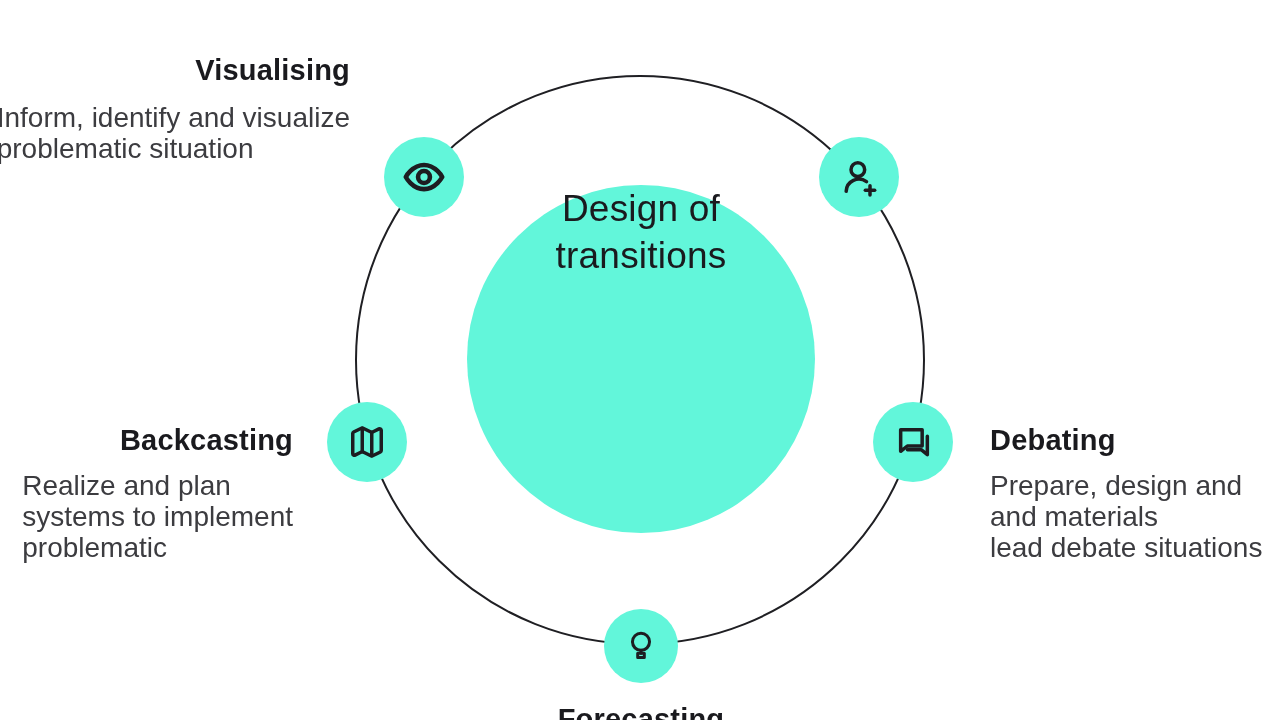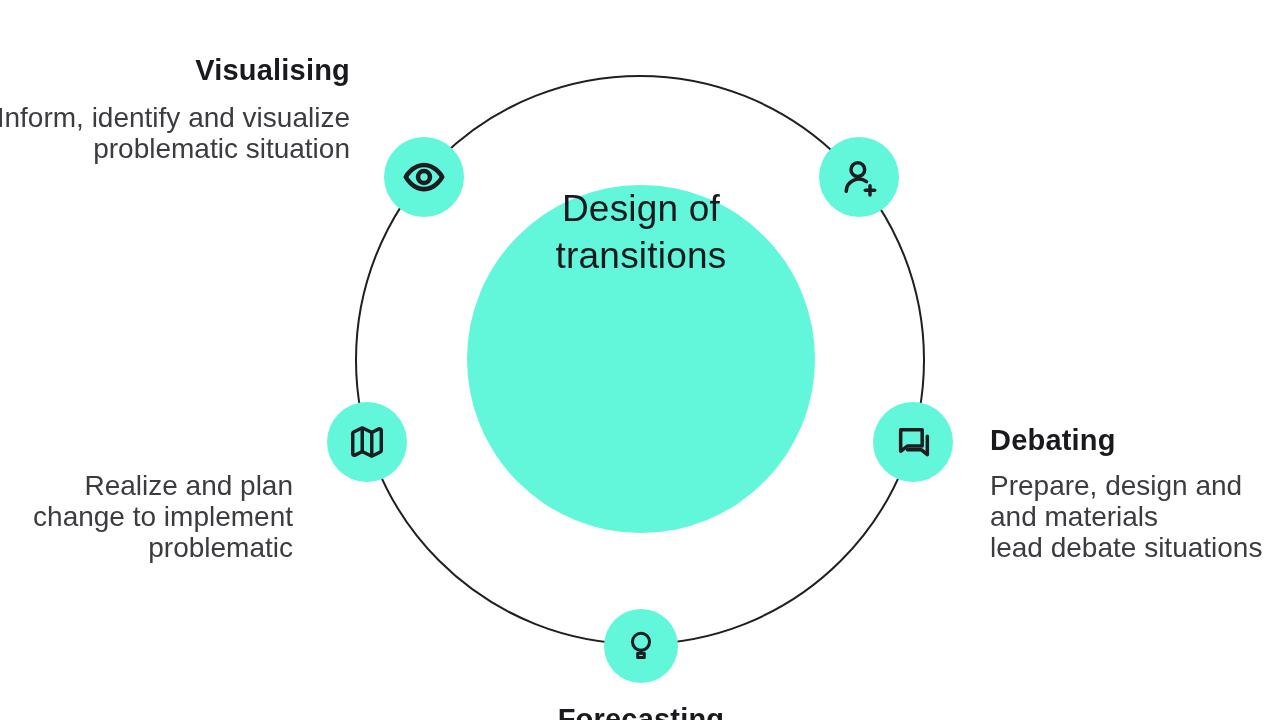--- a/index.html
+++ b/index.html
@@ -67,21 +67,21 @@
   }
   .body-text {
     position: absolute;
     font-size: 28px;
     font-weight: 400;
     line-height: 31px;
     color: var(--body, #3c3c40);
     white-space: nowrap;
     z-index: 4;
   }
-  .align-right { text-align: right; }
+  .align-right { text-align: left; }
   .align-left  { text-align: left; }
   .align-center { text-align: center; }
   .heading-visualising { top: 53px;  right: 930px; }
   .body-visualising    { top: 102px; right: 930px; }
   .heading-engaging    { top: 53px;  left: 933px; }
   .body-engaging       { top: 102px; left: 933px; }
   .heading-backcasting { top: 423px; right: 987px; }
   .body-backcasting    { top: 470px; right: 987px; }
   .heading-debating    { top: 423px; left: 990px; }
   .body-debating       { top: 470px; left: 990px; }
@@ -125,23 +125,24 @@
 
   <div class="node node-backcasting">
     <span>
       <svg width="38" height="38" viewBox="0 0 24 24" fill="none" stroke="currentColor" stroke-width="2.2" stroke-linecap="round" stroke-linejoin="round">
         <path d="M14.1 5.55a2 2 0 0 0 1.8 0l3.65-1.83A1 1 0 0 1 21 4.62v12.76a1 1 0 0 1-.55.9l-4.55 2.27a2 2 0 0 1-1.8 0l-4.2-2.1a2 2 0 0 0-1.8 0l-3.65 1.83A1 1 0 0 1 3 19.38V6.62a1 1 0 0 1 .55-.9L8.1 3.45a2 2 0 0 1 1.8 0Z"></path>
         <path d="M15 5.76v15"></path>
         <path d="M9 3.24v15"></path>
       </svg>
     </span>
   </div>
+  <div class="heading heading-backcasting align-right">Backcasting</div>
   <div class="body-text body-backcasting align-right">
     <div>Realize and plan</div>
-    <div>change to implement</div>
+    <div>systems to implement</div>
     <div>problematic</div>
   </div>
 
   <div class="node node-debating">
     <span>
       <svg width="40" height="40" viewBox="0 0 24 24" fill="none" stroke="currentColor" stroke-width="2.1" stroke-linecap="round" stroke-linejoin="round">
         <path d="M17.5 4.7H4.6v12.9l4-3.2h8.9z"></path>
         <path d="M20.6 8.6v11l-3.7-3h-8.2"></path>
       </svg>
     </span>

